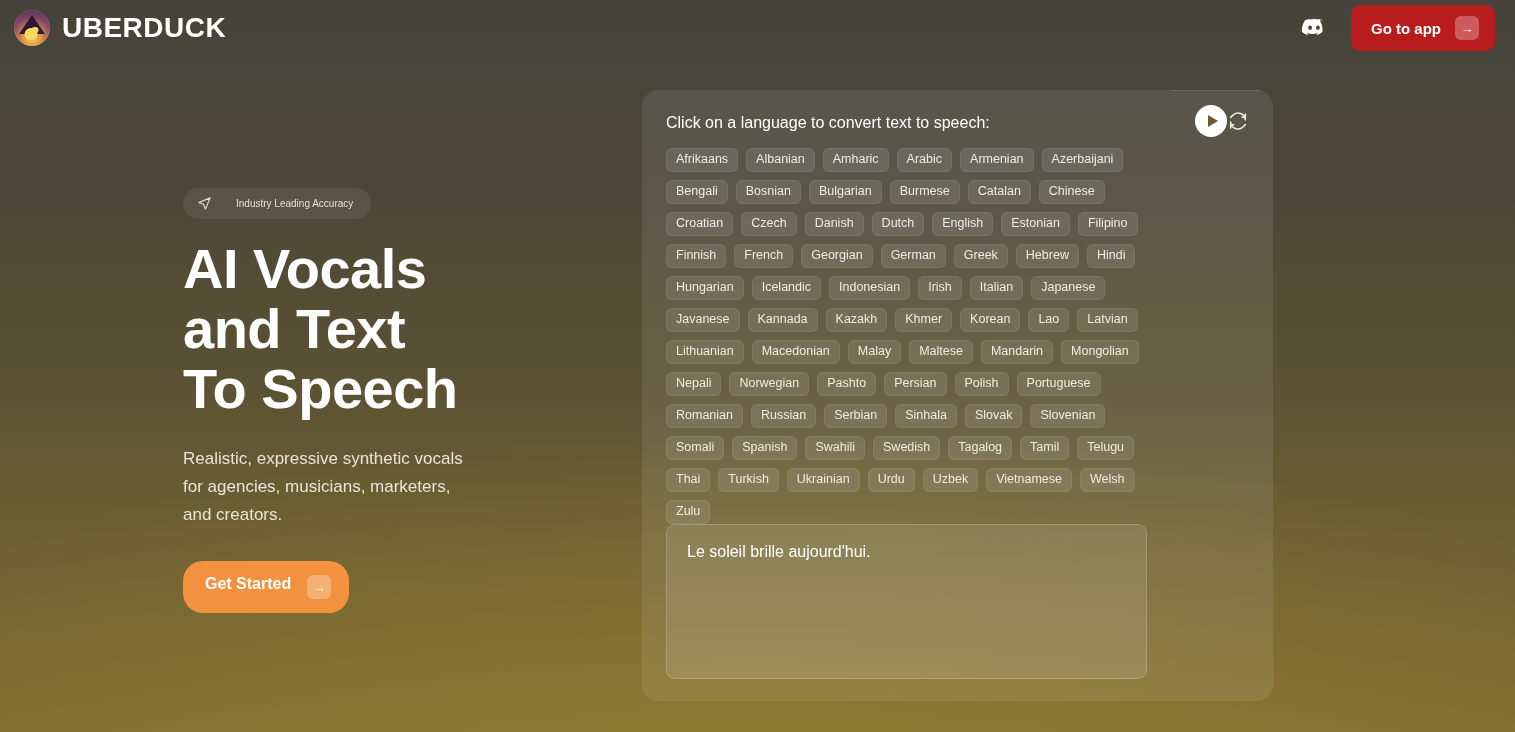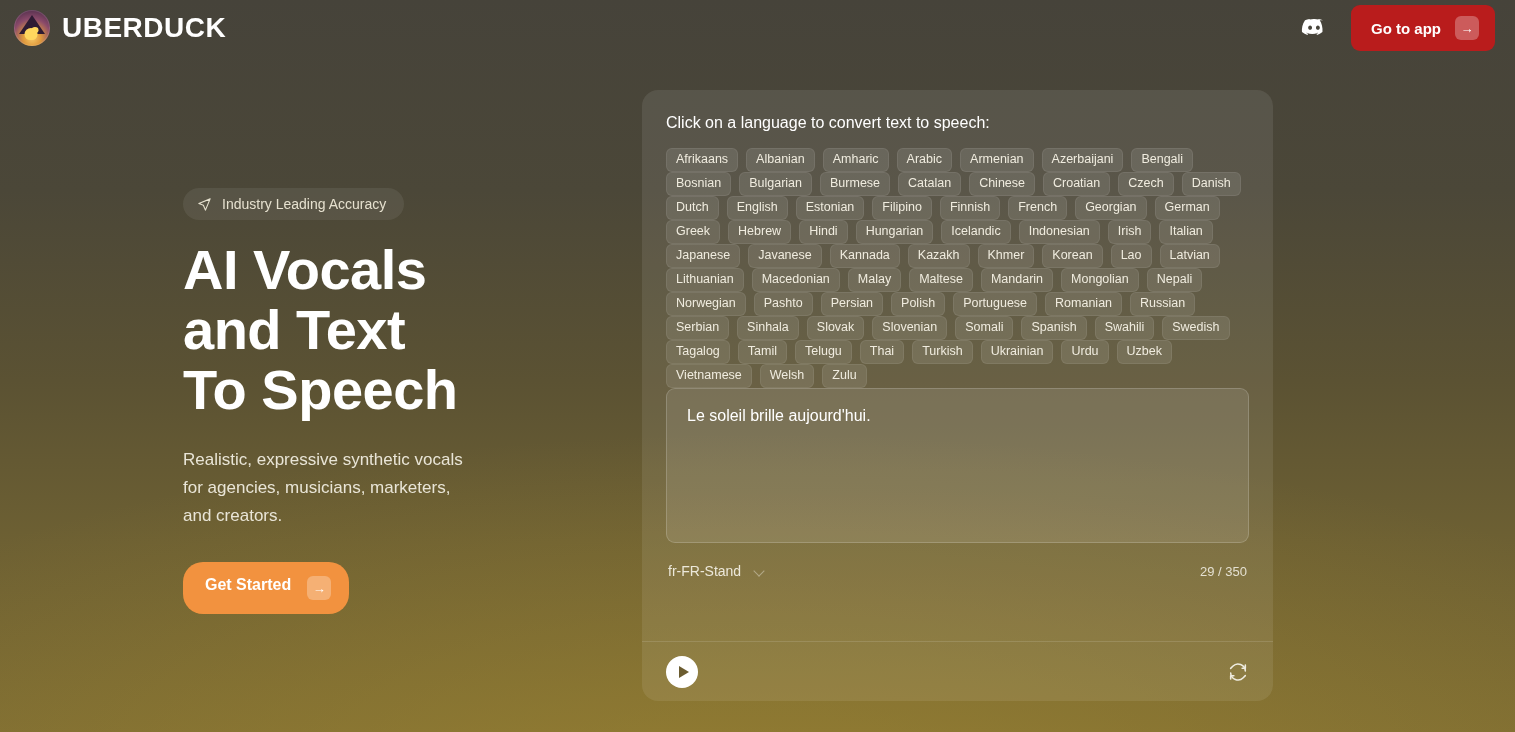--- a/index.html
+++ b/index.html
@@ -74,24 +74,24 @@
     background: rgba(255,255,255,0.28);
     display: flex; align-items: center; justify-content: center;
     font-size: 13px; line-height: 1; color: #fff; flex: none;
   }
 
   
   .hero {
     position: absolute; left: 183px; top: 188px; width: 420px;
   }
   .pill {
-    display: inline-flex; align-items: center; gap: 10px;
+    display: inline-flex; align-items: center; gap: 24px;
     background: rgba(255,255,255,0.07);
     border-radius: 20px; padding: 8px 18px 8px 14px;
-    font-size: 14px; color: #e6e1cf; cursor: pointer;
+    font-size: 10px; color: #e6e1cf; cursor: pointer;
   }
   .pill svg { display: block; }
   .hero-title {
     margin-top: 20px;
     font-size: 56px; line-height: 60px; font-weight: 700;
     color: #ffffff; letter-spacing: -0.5px;
   }
   .hero-sub {
     margin-top: 26px;
     font-size: 17px; line-height: 28px; color: #e9e5d7;
@@ -106,26 +106,26 @@
     font-size: 16px; font-weight: 700; cursor: pointer;
     font-family: inherit;
   }
 
   
   .card {
     position: absolute; left: 642px; top: 90px;
     width: 631px; height: 611px;
     background: rgba(255,255,255,0.085);
     border-radius: 16px;
-    display: flex; flex-direction: column;
+    display: flex; flex-direction: row;
     overflow: hidden;
   }
   .card-body { padding: 24px 24px 0 24px; flex: 1; }
   .card-heading { font-size: 16px; color: #ffffff; margin-bottom: 16px; }
-  .chips { display: flex; flex-wrap: wrap; gap: 0 8px; }
+  .chips { display: flex; flex-wrap: wrap; gap: 8px 8px; }
   .chip {
     background: rgba(255,255,255,0.10);
     border: 1px solid rgba(255,255,255,0.07);
     border-radius: 6px;
     padding: 3px 9px 4px;
     font-size: 12.5px; line-height: 15px; color: #f0ecdf;
     cursor: pointer; white-space: nowrap;
   }
   .textarea {
     height: 155px; width: 100%;

